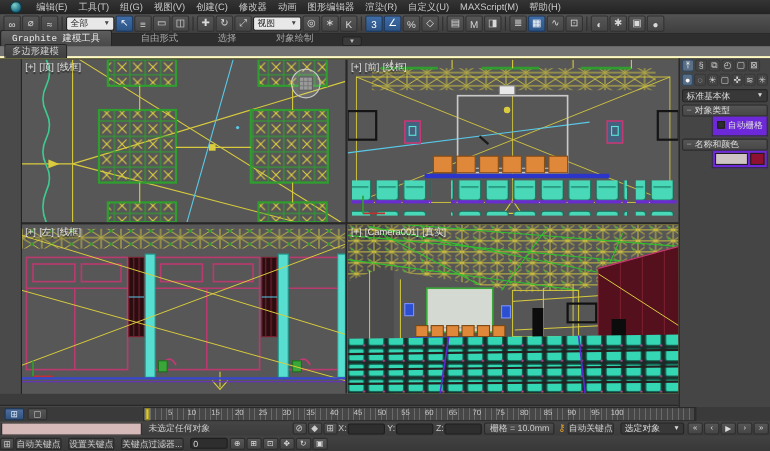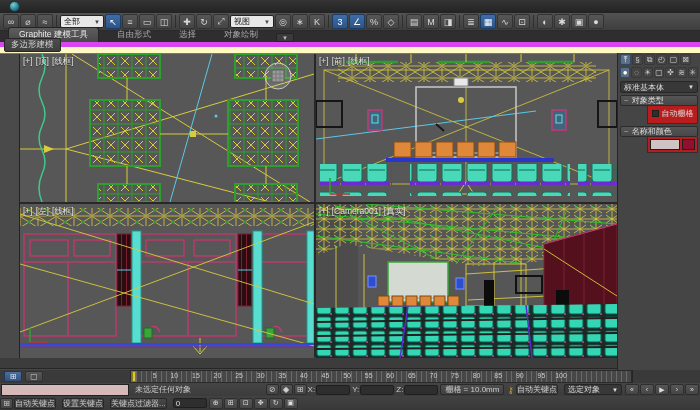--- a/index.html
+++ b/index.html
@@ -16,25 +16,25 @@
   
   .toolbar{position:absolute;left:0;top:13px;width:700px;height:18px;background:linear-gradient(#535353,#3e3e3e);border-bottom:1px solid #2a2a2a;display:flex;align-items:center;gap:1px;padding:0 3px;}
   .tbgroup{display:flex;gap:1px;align-items:center;}
   .tbi{width:16px;height:15px;display:flex;align-items:center;justify-content:center;font-size:9px;color:#d9d9d9;background:linear-gradient(#565656,#454545);border:1px solid #333;border-radius:2px;}
   .tbi.active{background:linear-gradient(#3e6da8,#2d5486);border-color:#1d3b63;color:#fff;}
   .tbsep{width:1px;height:13px;background:#2e2e2e;margin:0 2px;}
   .tbdrop{height:13px;min-width:44px;background:#e8e8e8;color:#222;font-size:8px;display:flex;align-items:center;justify-content:space-between;padding:0 3px;border:1px solid #222;border-radius:2px;}
   .tbdrop .arr{font-size:6px;color:#444;}
 
   
-  .ribbontabs{position:absolute;left:0;top:31px;width:700px;height:11px;background:#2e2e2e;display:flex;align-items:flex-end;gap:8px;padding-left:8px;}
+  .ribbontabs{position:absolute;left:0;top:31px;width:700px;height:11px;background:#2e2e2e;display:flex;align-items:flex-end;gap:16px;font-family:Liberation Mono, monospace;}
   .rtab{font-size:8.5px;color:#a8a8a8;padding:1px 10px;}
   .rtab.active{background:linear-gradient(#5d5d5d,#484848);color:#e8e8e8;border:1px solid #242424;border-bottom:none;border-radius:3px 3px 0 0;}
   .rtab-dd{width:18px;height:9px;background:#3a3a3a;border:1px solid #242424;border-radius:2px;color:#bbb;font-size:6px;display:flex;align-items:center;justify-content:center;}
-  .ribbonmin{position:absolute;left:0;top:42px;width:700px;height:11px;background:#d946ef;border-bottom:6px solid #fef9c3;display:flex;align-items:center;padding-left:4px;}
+  .ribbonmin{position:absolute;left:0;top:42px;width:700px;height:11px;background:#737373;border-bottom:2px solid #fef9c3;display:flex;align-items:center;padding-left:4px;}
   .panelmin{font-size:8.5px;color:#cfcfcf;background:linear-gradient(#4c4c4c,#3f3f3f);border:1px solid #262626;padding:0 6px;border-radius:2px;}
 
   
   .workspace{position:absolute;left:0;top:53px;width:617px;height:304px;background:#282828;border-top:1px solid #7d7d46;}
   .leftstrip{position:absolute;left:0;top:0;width:20px;height:304px;background:#4a4a4a;border-right:1px solid #232323;}
   .vp{position:absolute;background:#575757;overflow:hidden;}
   .vp svg{position:absolute;left:0;top:0;width:100%;height:100%;}
   .vp-label{position:absolute;left:3px;top:2px;z-index:5;font-size:8.5px;color:#e2e2e2;display:flex;gap:3px;text-shadow:0 1px 1px #0008;}
   .vp-tl{left:20px;top:0;width:294px;height:148px;}
   .vp-tr{left:316px;top:0;width:301px;height:148px;}
@@ -48,21 +48,21 @@
 
   
   .cpanel{position:absolute;left:617px;top:53px;width:83px;height:317px;background:#454545;border-left:1px solid #262626;font-size:8px;}
   .cp-row{display:flex;gap:1px;padding:1px 2px;}
   .cpi{width:11px;height:11px;display:flex;align-items:center;justify-content:center;font-size:8px;color:#ccc;background:#454545;border:1px solid #383838;border-radius:2px;}
   .cpi.active{background:#5a6f85;border-color:#2e4a66;color:#fff;}
   .cp-drop{margin:2px 2px;height:12px;background:#383838;border:1px solid #272727;border-radius:2px;display:flex;align-items:center;justify-content:space-between;padding:0 3px;color:#ddd;}
   .rollout{margin:2px 2px 0 2px;}
   .ro-head{height:11px;background:linear-gradient(#555,#474747);border:1px solid #2c2c2c;border-radius:2px;display:flex;align-items:center;gap:3px;padding:0 3px;color:#ddd;}
   .ro-head .minus{font-size:8px;color:#aaa;}
-  .ro-body{background:#b91c1c;border:1px solid #2f2f2f;border-top:none;padding:2px;margin-left:27px;}
+  .ro-body{background:#6d28d9;border:1px solid #2f2f2f;border-top:none;padding:2px;margin-left:27px;}
   .autogrid{display:flex;align-items:center;gap:3px;justify-content:center;margin-bottom:2px;color:#ddd;}
   .chk{width:7px;height:7px;background:#2e2e2e;border:1px solid #1f1f1f;}
   .objgrid{display:grid;grid-template-columns:1fr 1fr;gap:2px;}
   .objbtn{height:12px;display:flex;align-items:center;justify-content:center;background:linear-gradient(#535353,#454545);border:1px solid #2a2a2a;border-radius:2px;color:#e0e0e0;font-size:8px;white-space:nowrap;}
   .namerow{display:flex;gap:2px;align-items:center;}
   .nameinput{flex:1;height:11px;background:#cfc4c4;border:1px solid #1f1f1f;}
   .colorswatch{width:13px;height:11px;border:1px solid #1f1f1f;}
 
   
   .b-row{position:absolute;left:0;width:700px;display:flex;}
@@ -94,20 +94,35 @@
   .keyicon{color:#e0a030;font-size:9px;margin-right:2px;}
 </style>
 </head>
 <body>
 
 <div id="app">
 
   <div class="menubar">
     <div class="appbtn">
         <div class="applogo"></div>
+      </div>
+    <div style="display:flex">
+
+    <span class="menuitem">编辑(E)</span>
+        <span class="menuitem">工具(T)</span>
+        <span class="menuitem">组(G)</span>
+        <span class="menuitem">视图(V)</span>
+        <span class="menuitem">创建(C)</span>
+        <span class="menuitem">修改器</span>
+        <span class="menuitem">动画</span>
+        <span class="menuitem">图形编辑器</span>
+        <span class="menuitem">渲染(R)</span>
+        <span class="menuitem">自定义(U)</span>
+        <span class="menuitem">MAXScript(M)</span>
+        <span class="menuitem">帮助(H)</span>
       </div>
   </div>
 
   <div class="toolbar">
     <div class="tbgroup">
         <span class="tbi">∞</span>
         <span class="tbi">⌀</span>
         <span class="tbi">≈</span>
       </div>
     <div class="tbsep"></div>

